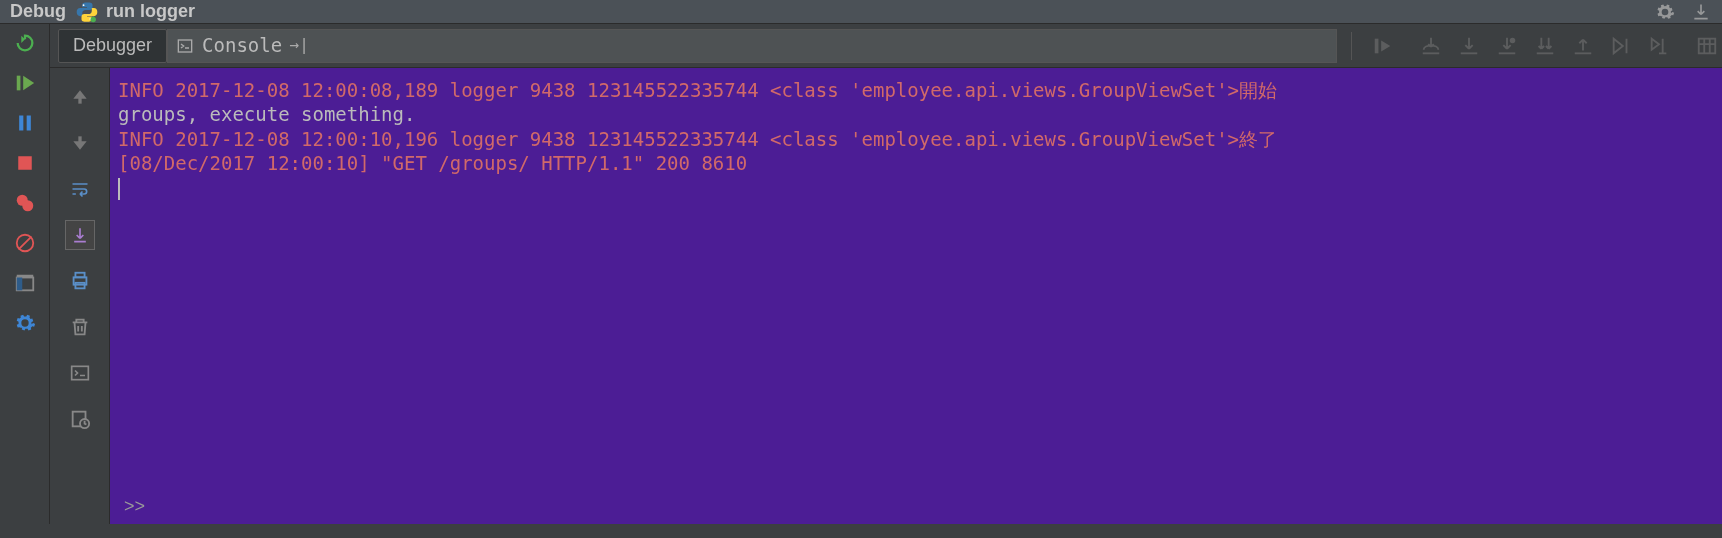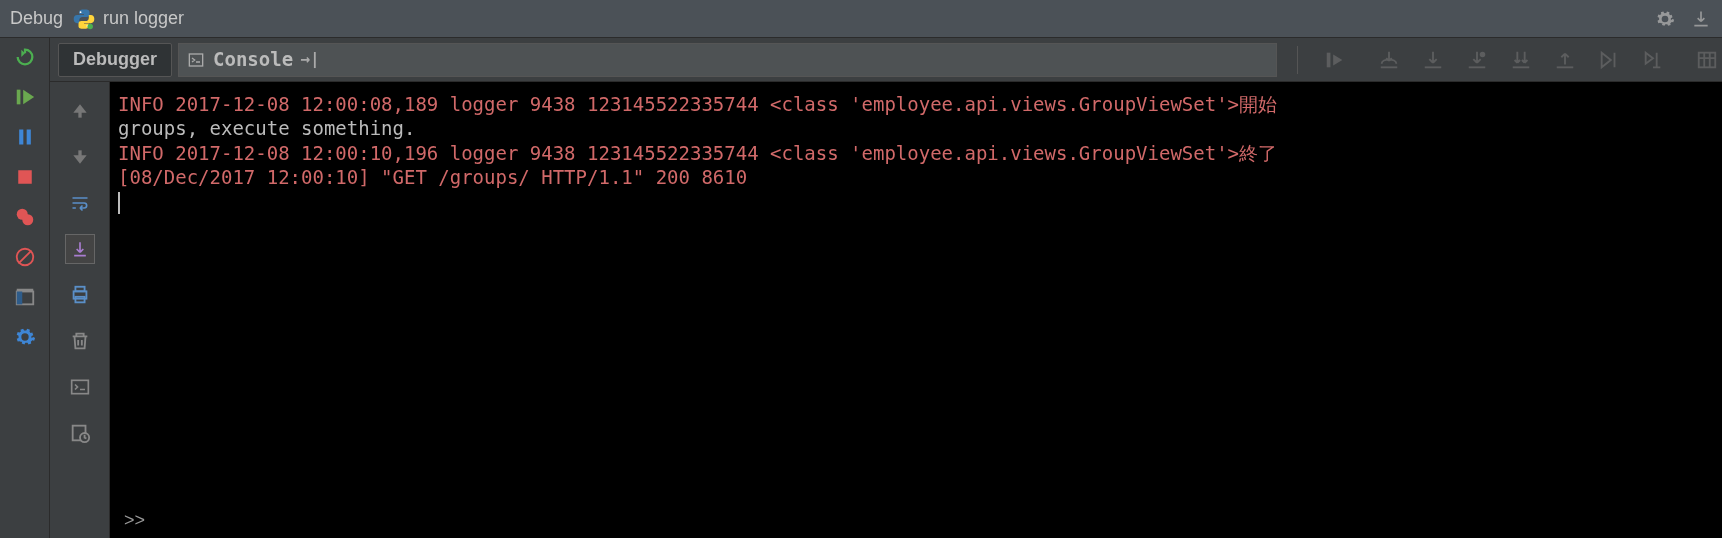--- a/index.html
+++ b/index.html
@@ -6,26 +6,27 @@
   html, body {
     width: 1722px;
     height: 538px;
     background: #3c3f41;
     font-family: "Segoe UI", "Helvetica Neue", Arial, sans-serif;
     font-size: 16px;
     color: #bbbbbb;
     overflow: hidden;
   }
   .header {
-    height: 38px;
+    height: 24px;
     background: #4b5157;
     display: flex;
     align-items: center;
     padding: 4px 10px;
     border-bottom: 1px solid #2b2b2b;
+    font-weight: bold;
   }
   .header .title { color: #c8c8c8; font-size: 18px; margin-right: 10px; }
   .header .runconfig { color: #c8c8c8; font-size: 18px; margin-left: 8px; }
   .header .spacer { flex: 1; }
   .header .hicon { width: 22px; height: 22px; margin-left: 14px; display:flex; align-items:center; justify-content:center; opacity:0.8; }
 
   .body {
     display: flex;
     height: calc(100% - 38px);
   }
@@ -45,22 +46,21 @@
     display: flex;
     flex-direction: column;
   }
   .tabbar {
     height: 44px;
     background: #3c3f41;
     border-bottom: 1px solid #2b2b2b;
     display: flex;
     align-items: center;
     padding-left: 8px;
-    gap: 6px;
-    font-weight: bold;
+    gap: 0;
   }
   .tab {
     height: 34px;
     padding: 0 14px;
     display: flex;
     align-items: center;
     color: #bbbbbb;
     font-size: 18px;
   }
   .tab.debugger { background: #2f3335; border: 1px solid #555; border-radius: 2px; }
@@ -81,21 +81,21 @@
     display: flex;
     flex-direction: column;
     align-items: center;
     padding-top: 14px;
     gap: 16px;
   }
   .gbtn { width: 30px; height: 30px; display:flex; align-items:center; justify-content:center; }
   .gbtn.boxed { border: 1px solid #666; background:#444; }
   .console {
     flex: 1;
-    background: #000000;
+    background: #4c1d95;
     padding: 10px 8px;
     font-family: "Menlo", "Consolas", monospace;
     font-size: 19px;
     line-height: 1.28;
     white-space: pre;
     color: #bbbbbb;
     position: relative;
   }
   .console .red { color: #d16969; }
   .cursor { display:inline-block; width:2px; height:22px; background:#bbbbbb; vertical-align:middle; }

